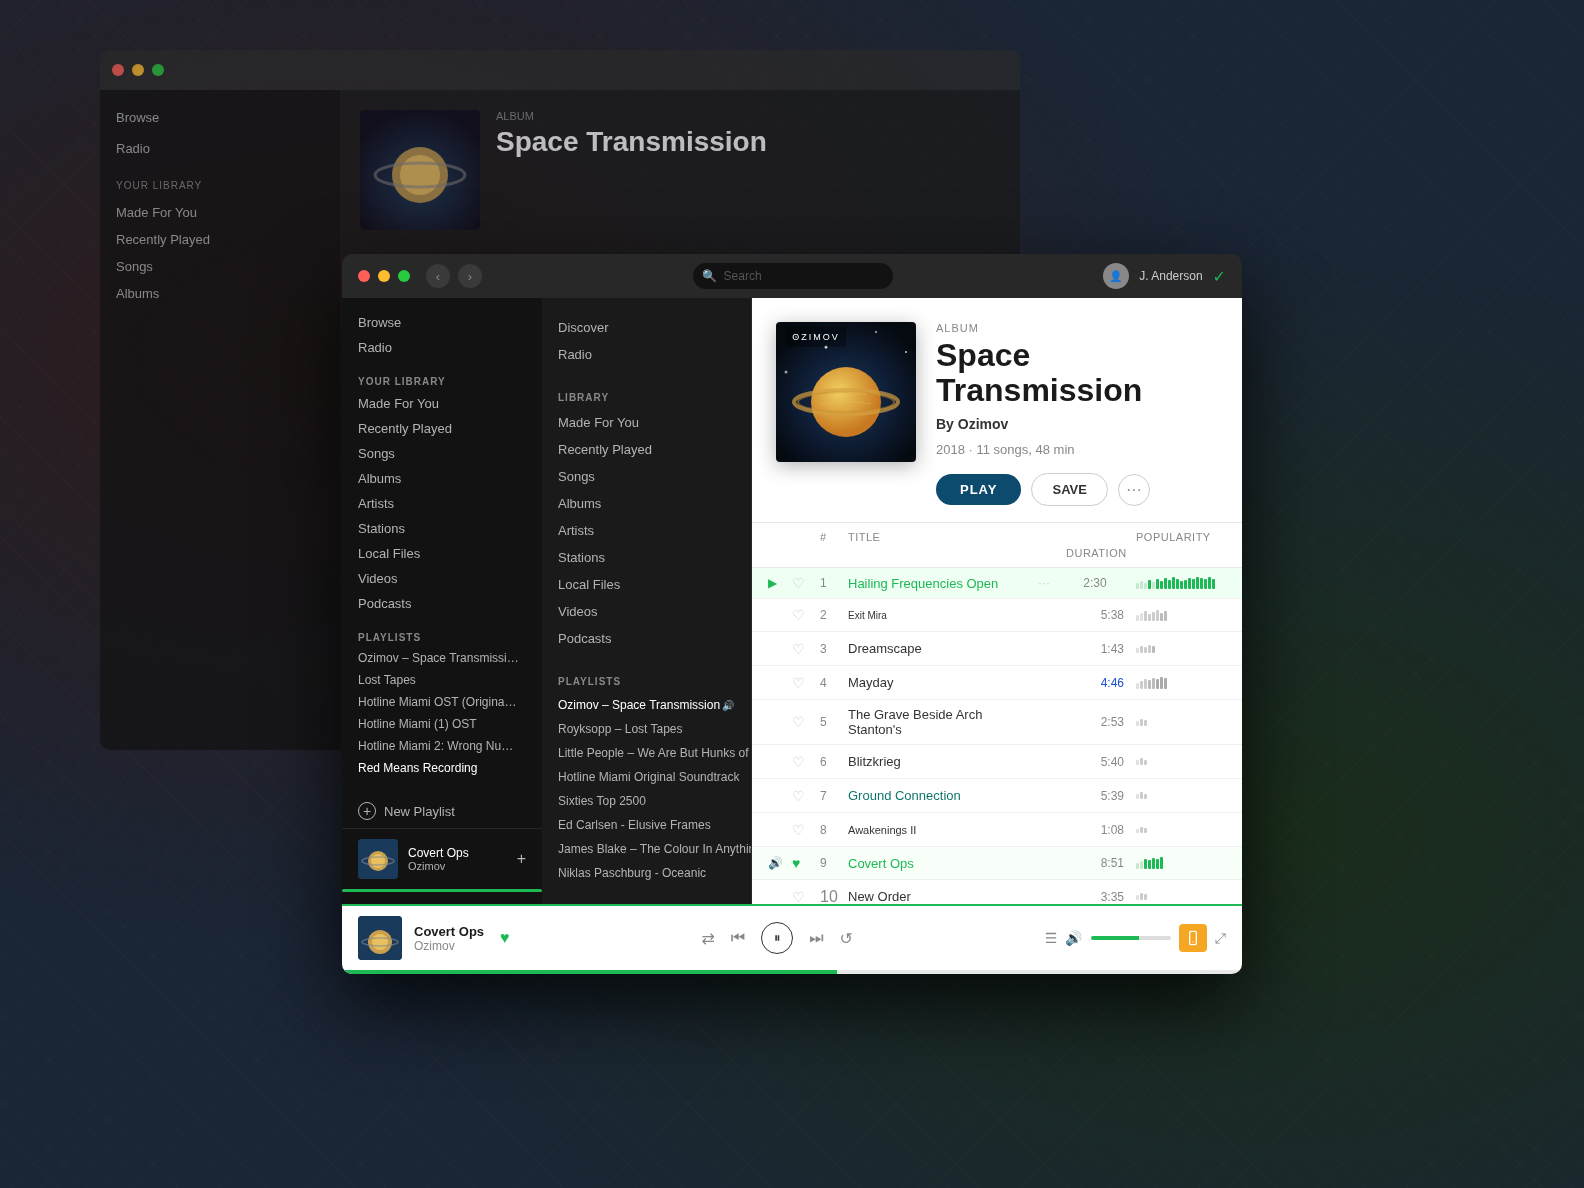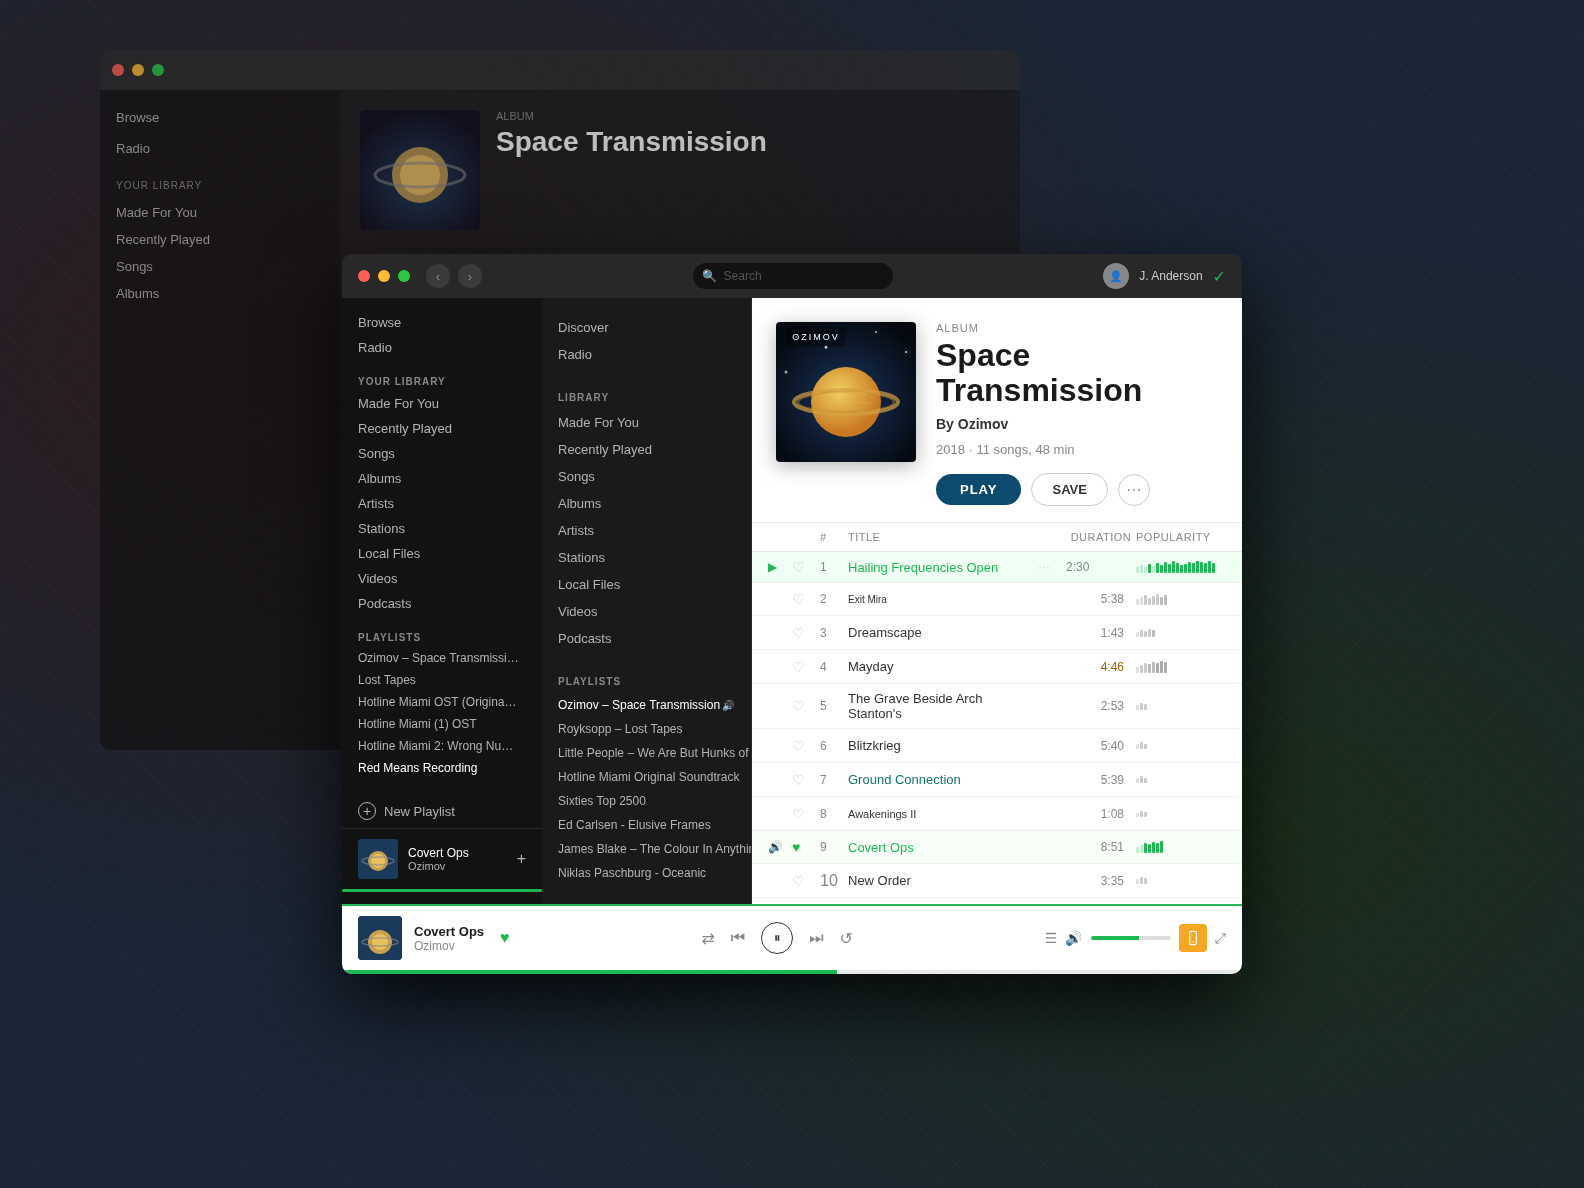--- a/index.html
+++ b/index.html
@@ -753,33 +753,33 @@
           </div>
         </div>
       </div>
 
       <div style="display:grid; grid-template-columns:24px 28px 28px 1fr 28px 70px 90px; padding:8px 16px; border-bottom:1px solid #e8e8e8; font-size:11px; color:#888; text-transform:uppercase; letter-spacing:0.5px;">
         <span></span>
         <span></span>
         <span>#</span>
         <span>TITLE</span>
         <span></span>
-        <span style="text-align:center;">DURATION</span>
+        <span style="text-align:left;margin-top:16px;">DURATION</span>
         <span>POPULARITY</span>
       </div>
 
       <div>
 
         <div style="display:grid; grid-template-columns:24px 28px 28px 1fr 28px 70px 90px; padding:7px 16px; align-items:center; background:#f0fff4; border-bottom:1px solid #f0f0f0;">
           <span style="color:#1db954; font-size:12px; cursor:pointer;">▶</span>
           <span style="color:#ccc; font-size:14px; cursor:pointer;">♡</span>
           <span style="color:#888; font-size:12px;">1</span>
           <span style="font-size:13px; font-weight:500; color:#1db954; cursor:pointer;">Hailing Frequencies Open</span>
           <span style="color:#ccc; font-size:12px; cursor:pointer;">···</span>
-          <span style="color:#888; font-size:12px; text-align:left; padding-right:12px;">2:30</span>
+          <span style="color:#888; font-size:12px; text-align:center; padding-right:12px;">2:30</span>
           <div style="display:flex; gap:1px; align-items:flex-end;">
             <div style="width:3px;height:6px;background:#c5e8d0;border-radius:1px;"></div>
             <div style="width:3px;height:8px;background:#c5e8d0;border-radius:1px;"></div>
             <div style="width:3px;height:6px;background:#c5e8d0;border-radius:1px;"></div>
             <div style="width:3px;height:9px;background:#1db954;border-radius:1px;"></div>
             <div style="width:3px;height:7px;background:#c5e8d0;border-radius:1px;"></div>
             <div style="width:3px;height:10px;background:#1db954;border-radius:1px;"></div>
             <div style="width:3px;height:8px;background:#1db954;border-radius:1px;"></div>
             <div style="width:3px;height:11px;background:#1db954;border-radius:1px;"></div>
             <div style="width:3px;height:9px;background:#1db954;border-radius:1px;"></div>
@@ -831,21 +831,21 @@
             <div style="width:3px;height:7px;background:#bbb;border-radius:1px;"></div>
           </div>
         </div>
 
         <div style="display:grid; grid-template-columns:24px 28px 28px 1fr 28px 70px 90px; padding:7px 16px; align-items:center; border-bottom:1px solid #f0f0f0;">
           <span style="visibility:hidden;">▶</span>
           <span style="color:#ccc; font-size:14px; cursor:pointer;">♡</span>
           <span style="color:#888; font-size:12px;">4</span>
           <span style="font-size:13px; font-weight:500; color:#333; cursor:pointer;">Mayday</span>
           <span style="color:transparent;">···</span>
-          <span style="color:#a16207; font-size:12px; text-align:right; padding-right:12px;">4:46</span>
+          <span style="color:#1d4ed8; font-size:12px; text-align:right; padding-right:12px;">4:46</span>
           <div style="display:flex; gap:1px; align-items:flex-end;">
             <div style="width:3px;height:6px;background:#e0e0e0;border-radius:1px;"></div>
             <div style="width:3px;height:8px;background:#ccc;border-radius:1px;"></div>
             <div style="width:3px;height:10px;background:#ccc;border-radius:1px;"></div>
             <div style="width:3px;height:9px;background:#bbb;border-radius:1px;"></div>
             <div style="width:3px;height:11px;background:#bbb;border-radius:1px;"></div>
             <div style="width:3px;height:10px;background:#aaa;border-radius:1px;"></div>
             <div style="width:3px;height:12px;background:#aaa;border-radius:1px;"></div>
             <div style="width:3px;height:11px;background:#aaa;border-radius:1px;"></div>
           </div>

